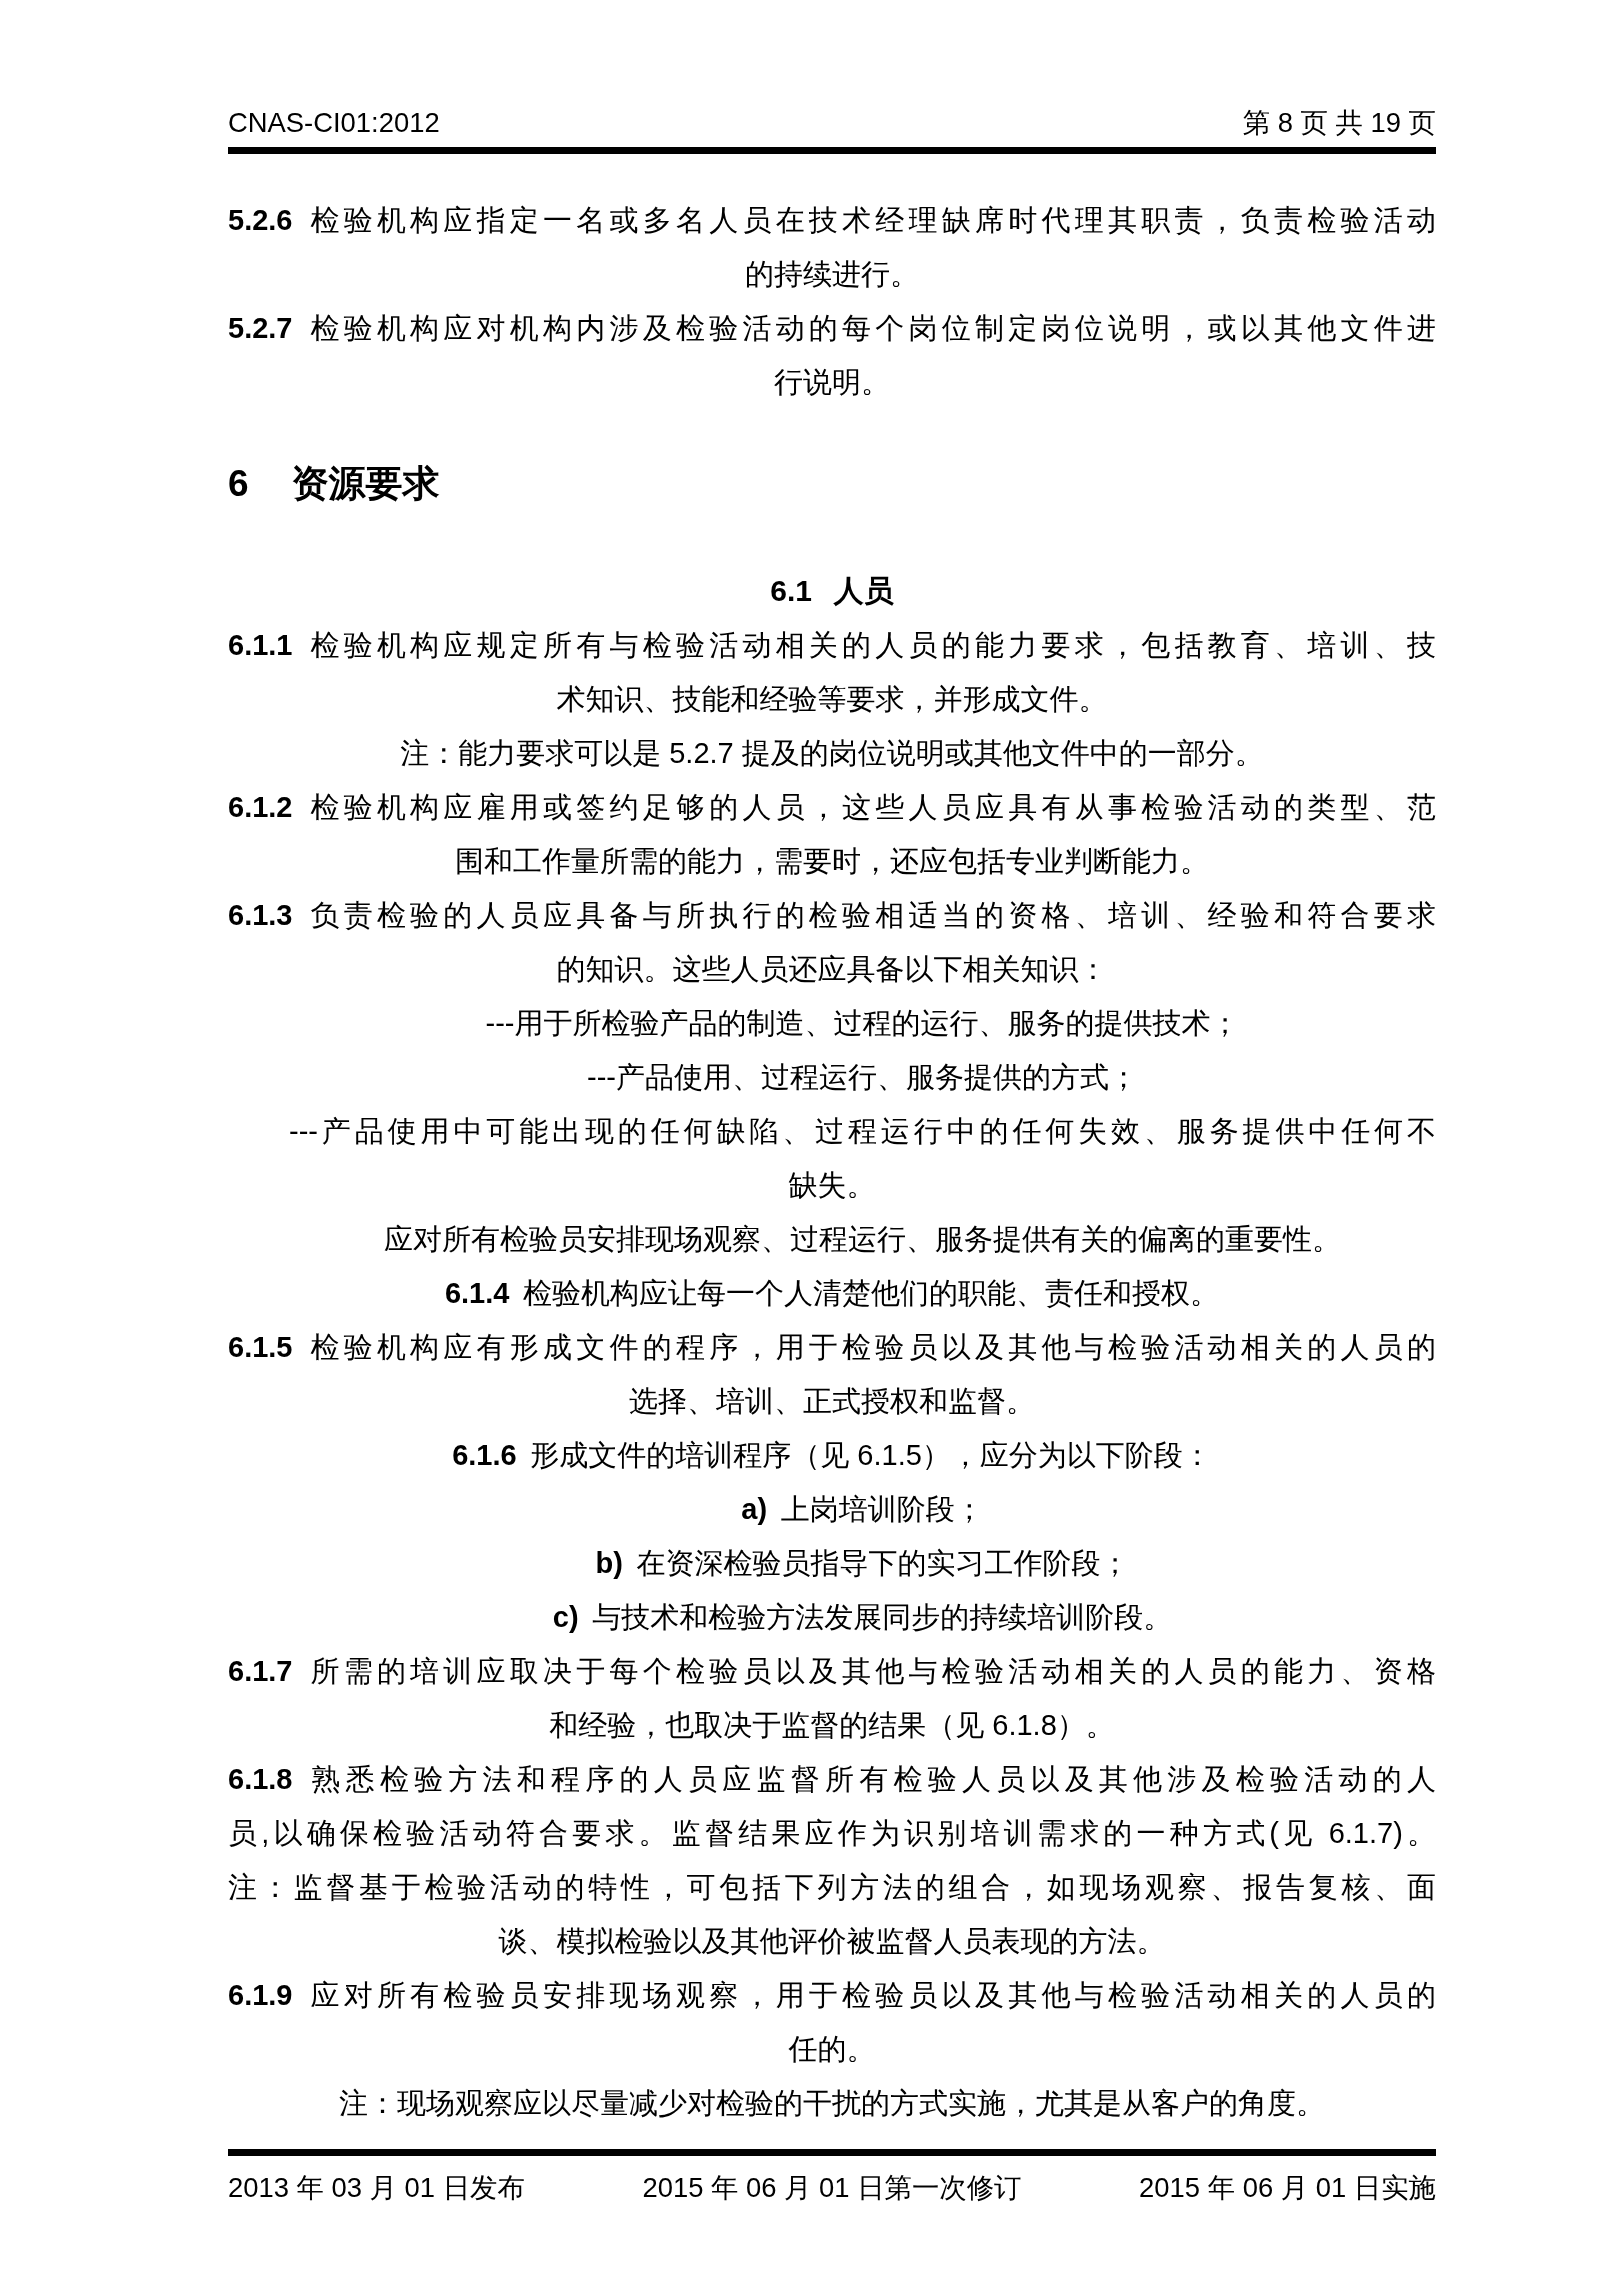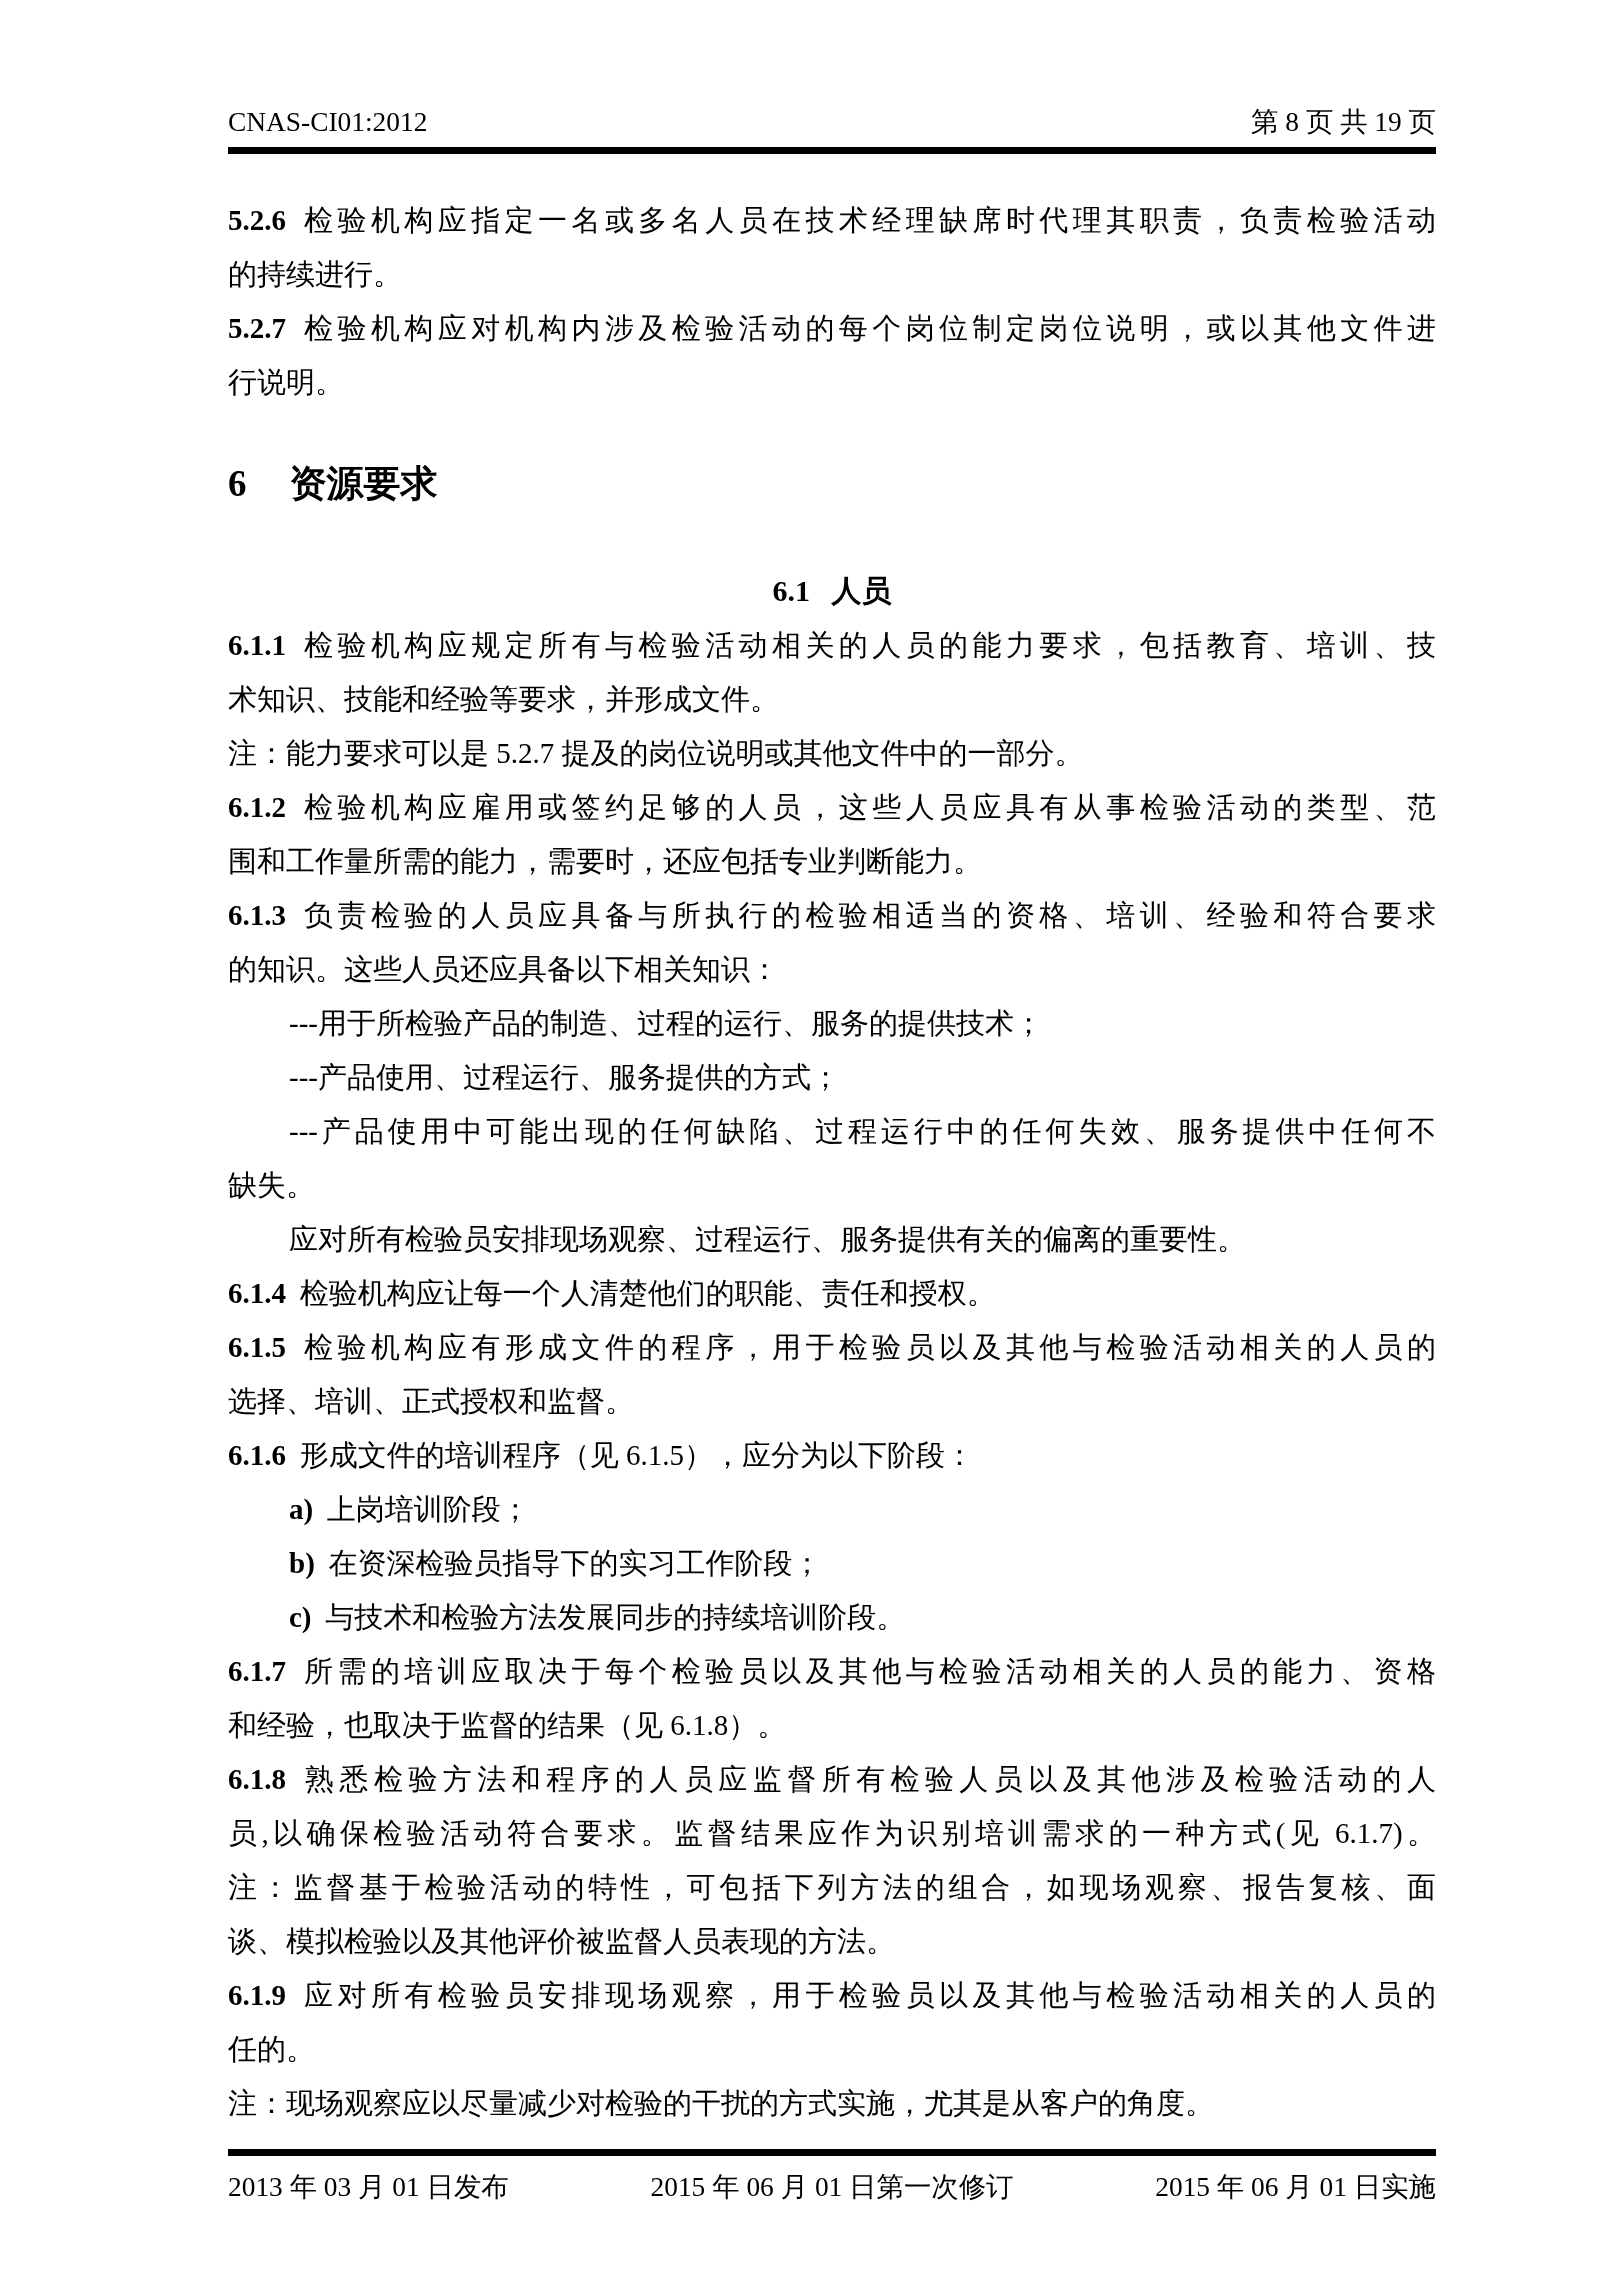--- a/index.html
+++ b/index.html
@@ -6,21 +6,21 @@
     margin: 0;
     padding: 0;
     background: #ffffff;
   }
   .page {
     position: relative;
     width: 1621px;
     height: 2293px;
     background: #ffffff;
     color: #000000;
-    font-family: Liberation Serif, serif;
+    font-family: Liberation Sans, sans-serif;
     overflow: hidden;
   }
   
   .header {
     position: absolute;
     left: 228px;
     width: 1208px;
     top: 106px;
     display: flex;
     justify-content: space-between;
@@ -41,21 +41,21 @@
   .content {
     position: absolute;
     left: 228px;
     top: 193px;
     width: 1208px;
     font-size: 29px;
   }
   .line {
     line-height: 54px;
     min-height: 54px;
-    text-align: left;
+    text-align: center;
     white-space: normal;
   }
   .line .num {
     font-weight: bold;
     margin-right: 13.7px;
   }
   .justify {
     text-align: justify;
     text-align-last: justify;
   }

